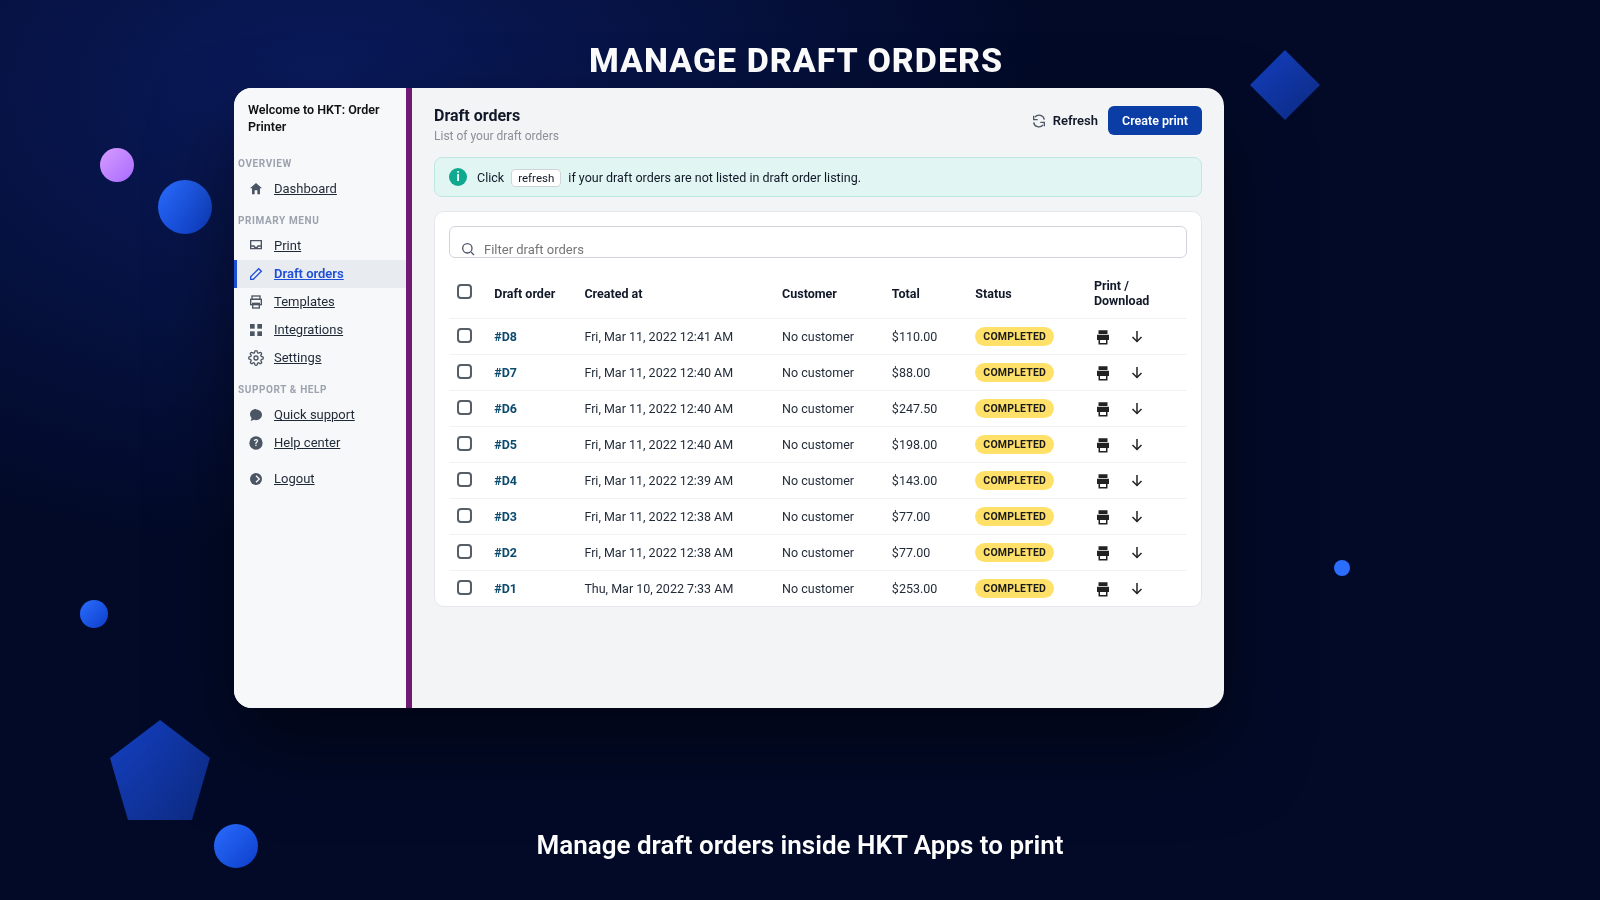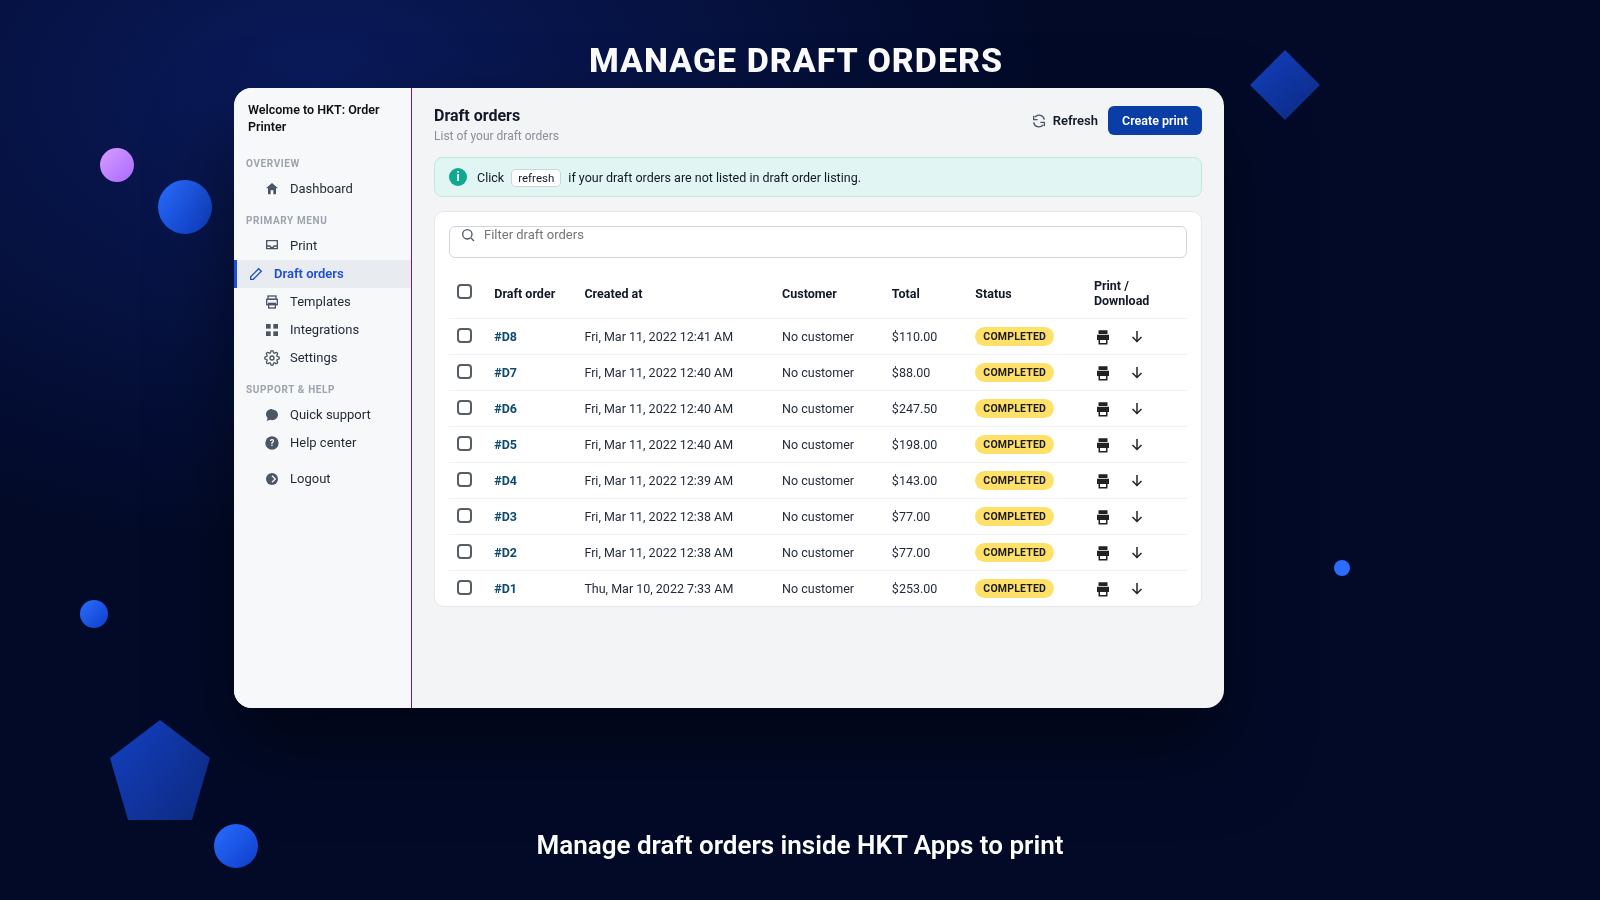--- a/index.html
+++ b/index.html
@@ -30,43 +30,43 @@
   display:flex; align-items:center; padding:0 20px; gap:20px;
 }
 .brand { color:#1d4ed8; font-weight:800; font-size:20px; flex:0 0 160px; }
 .search-wrap { flex:0 0 424px; height:30px; background:#efefef; border-radius:6px; display:flex; align-items:center; padding:0 10px; color:#666; gap:8px; }
 .search-wrap input { border:none; background:transparent; outline:none; font-size:13px; flex:1; color:#333; }
 .top-spacer { flex:1; }
 .btn-primary { background:#0b3da7; color:#fff; border:none; border-radius:6px; padding:7px 14px; font-size:12.5px; font-weight:600; cursor:pointer; }
 .avatar { width:28px; height:28px; border-radius:50%; background:#fbbf24; display:flex; align-items:center; justify-content:center; font-size:13px; font-weight:600; color:#333; margin-left:12px; }
 
 .body { flex:1; display:flex; min-height:0; }
-.sidebar { width:178px; background:#f7f8f9; border-right:1px solid #701a75; padding:14px 0 0 0; font-size:13px; color:#374151; overflow:hidden; }
+.sidebar { width:178px; background:#f7f8f9; border-right:6px solid #701a75; padding:14px 0 0 0; font-size:13px; color:#374151; overflow:hidden; }
 .welcome { padding:0 14px 10px; font-size:12.5px; font-weight:600; color:#111; line-height:1.35; }
-.section-label { padding:12px 12px 6px; font-size:10px; font-weight:700; letter-spacing:.6px; color:#9ca3af; }
-.nav-item { display:flex; align-items:center; gap:10px; padding:6px 30px; cursor:pointer; color:#1f2937; }
+.section-label { padding:12px 4px 6px; font-size:10px; font-weight:700; letter-spacing:.6px; color:#9ca3af; }
+.nav-item { display:flex; align-items:center; gap:10px; padding:6px 14px; cursor:pointer; color:#1f2937;text-decoration:underline; }
 .nav-item.active { background:#e8ebf0; border-left:3px solid #1d4ed8; padding-left:11px; color:#1d4ed8; font-weight:600; }
 .nav-item.active .ni-icon { color:#1d4ed8; }
 .ni-icon { width:16px; height:16px; display:inline-flex; align-items:center; justify-content:center; color:#4b5563; }
 .ni-icon svg { width:16px; height:16px; }
 
 .main { flex:1; padding:18px 22px; overflow:auto; min-width:0; }
 .page-head { display:flex; align-items:flex-start; }
 .page-head-left { flex:1; }
 .page-title { font-size:16px; font-weight:700; color:#111827; }
 .page-sub { font-size:12px; color:#8a8f98; margin-top:4px; }
 .page-head-actions { display:flex; align-items:center; gap:10px; }
 .btn-ghost { display:flex; align-items:center; gap:6px; border:none; background:transparent; color:#111827; font-size:13px; font-weight:600; cursor:pointer; }
 
 .banner { margin-top:14px; background:#e1f5f3; border:1px solid #bfe7e1; border-radius:8px; padding:10px 14px; display:flex; align-items:center; gap:10px; font-size:12.5px; color:#111827; }
 .banner .info-icon { width:18px; height:18px; border-radius:50%; background:#0ea98e; color:#fff; font-style:normal; display:flex; align-items:center; justify-content:center; font-size:12px; font-weight:700; }
 .chip { border:1px solid #cfd4da; border-radius:4px; padding:1px 6px; background:#fff; font-size:11.5px; margin:0 4px; }
 
 .card { margin-top:14px; background:#fff; border:1px solid #e5e7eb; border-radius:10px; padding:14px 14px 0; }
-.filter-wrap { border:1px solid #d1d5db; border-radius:6px; height:32px; display:flex; align-items:flex-start; padding:0 10px; gap:8px; color:#666; }
+.filter-wrap { border:1px solid #d1d5db; border-radius:6px; height:32px; display:flex; align-items:flex-end; padding:0 10px; gap:8px; color:#666; }
 .filter-wrap input { border:none; outline:none; font-size:13px; flex:1; color:#333; }
 
 table.tbl { width:100%; border-collapse:collapse; margin-top:10px; font-size:12.5px; color:#1f2937; }
 .tbl th { text-align:left; font-weight:700; color:#111827; padding:10px 8px; font-size:12.5px; }
 .tbl td { padding:8px 8px; }
 .tbl tbody tr { border-top:1px solid #f1f2f4; }
 .tbl td.link a { color:#0c4a6e; font-weight:700; text-decoration:none; }
 .chk { width:15px; height:15px; border:2px solid #555d66; border-radius:4px; display:inline-block; cursor:pointer; background:#fff; }
 .status-pill { background:#ffe16a; color:#1a1a1a; font-size:10.5px; font-weight:700; padding:3px 8px; border-radius:999px; display:inline-block; letter-spacing:.2px; }
 .actions { display:flex; gap:16px; align-items:center; }

